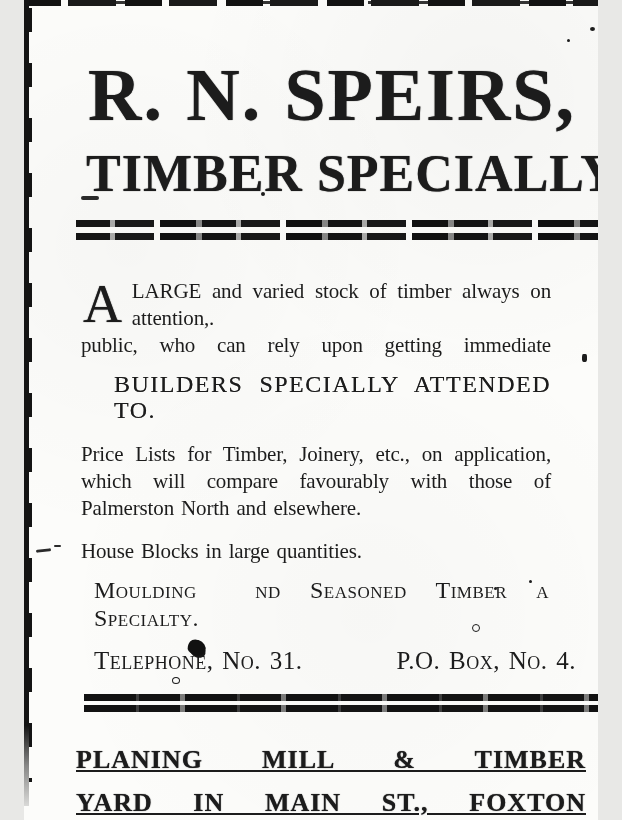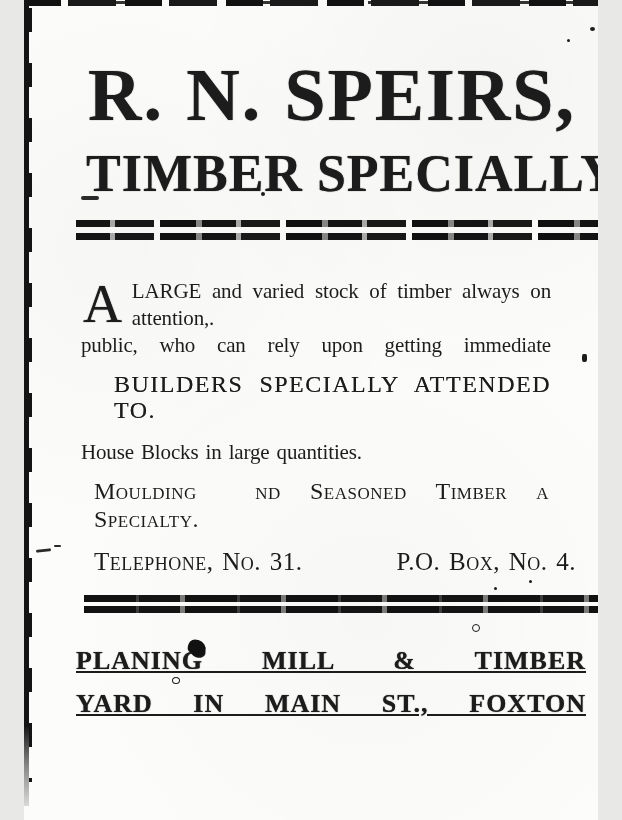--- a/index.html
+++ b/index.html
@@ -142,20 +142,25 @@
 
     <div class="para1">
       <span class="dropcap">A</span>
       <div class="jline">LARGE and varied stock of timber always on</div>
       <div class="jline left">attention,.</div>
       <div class="jline">public, who can rely upon getting immediate</div>
     </div>
 
     <div class="builders">BUILDERS SPECIALLY ATTENDED TO.</div>
 
+    <div class="para2">
+      <div class="jline">Price Lists for Timber, Joinery, etc., on application,</div>
+      <div class="jline">which will compare favourably with those of</div>
+      <div class="jline left">Palmerston North and elsewhere.</div>
+    </div>
 
     <div class="para3">
       <div class="jline left">House Blocks in large quantities.</div>
     </div>
 
     <div class="moulding">Moulding &nbsp;nd Seasoned Timber a Specialty.</div>
 
     <div class="phone-row">
       <span>Telephone, No. 31.</span>
       <span>P.O. Box, No. 4.</span>

